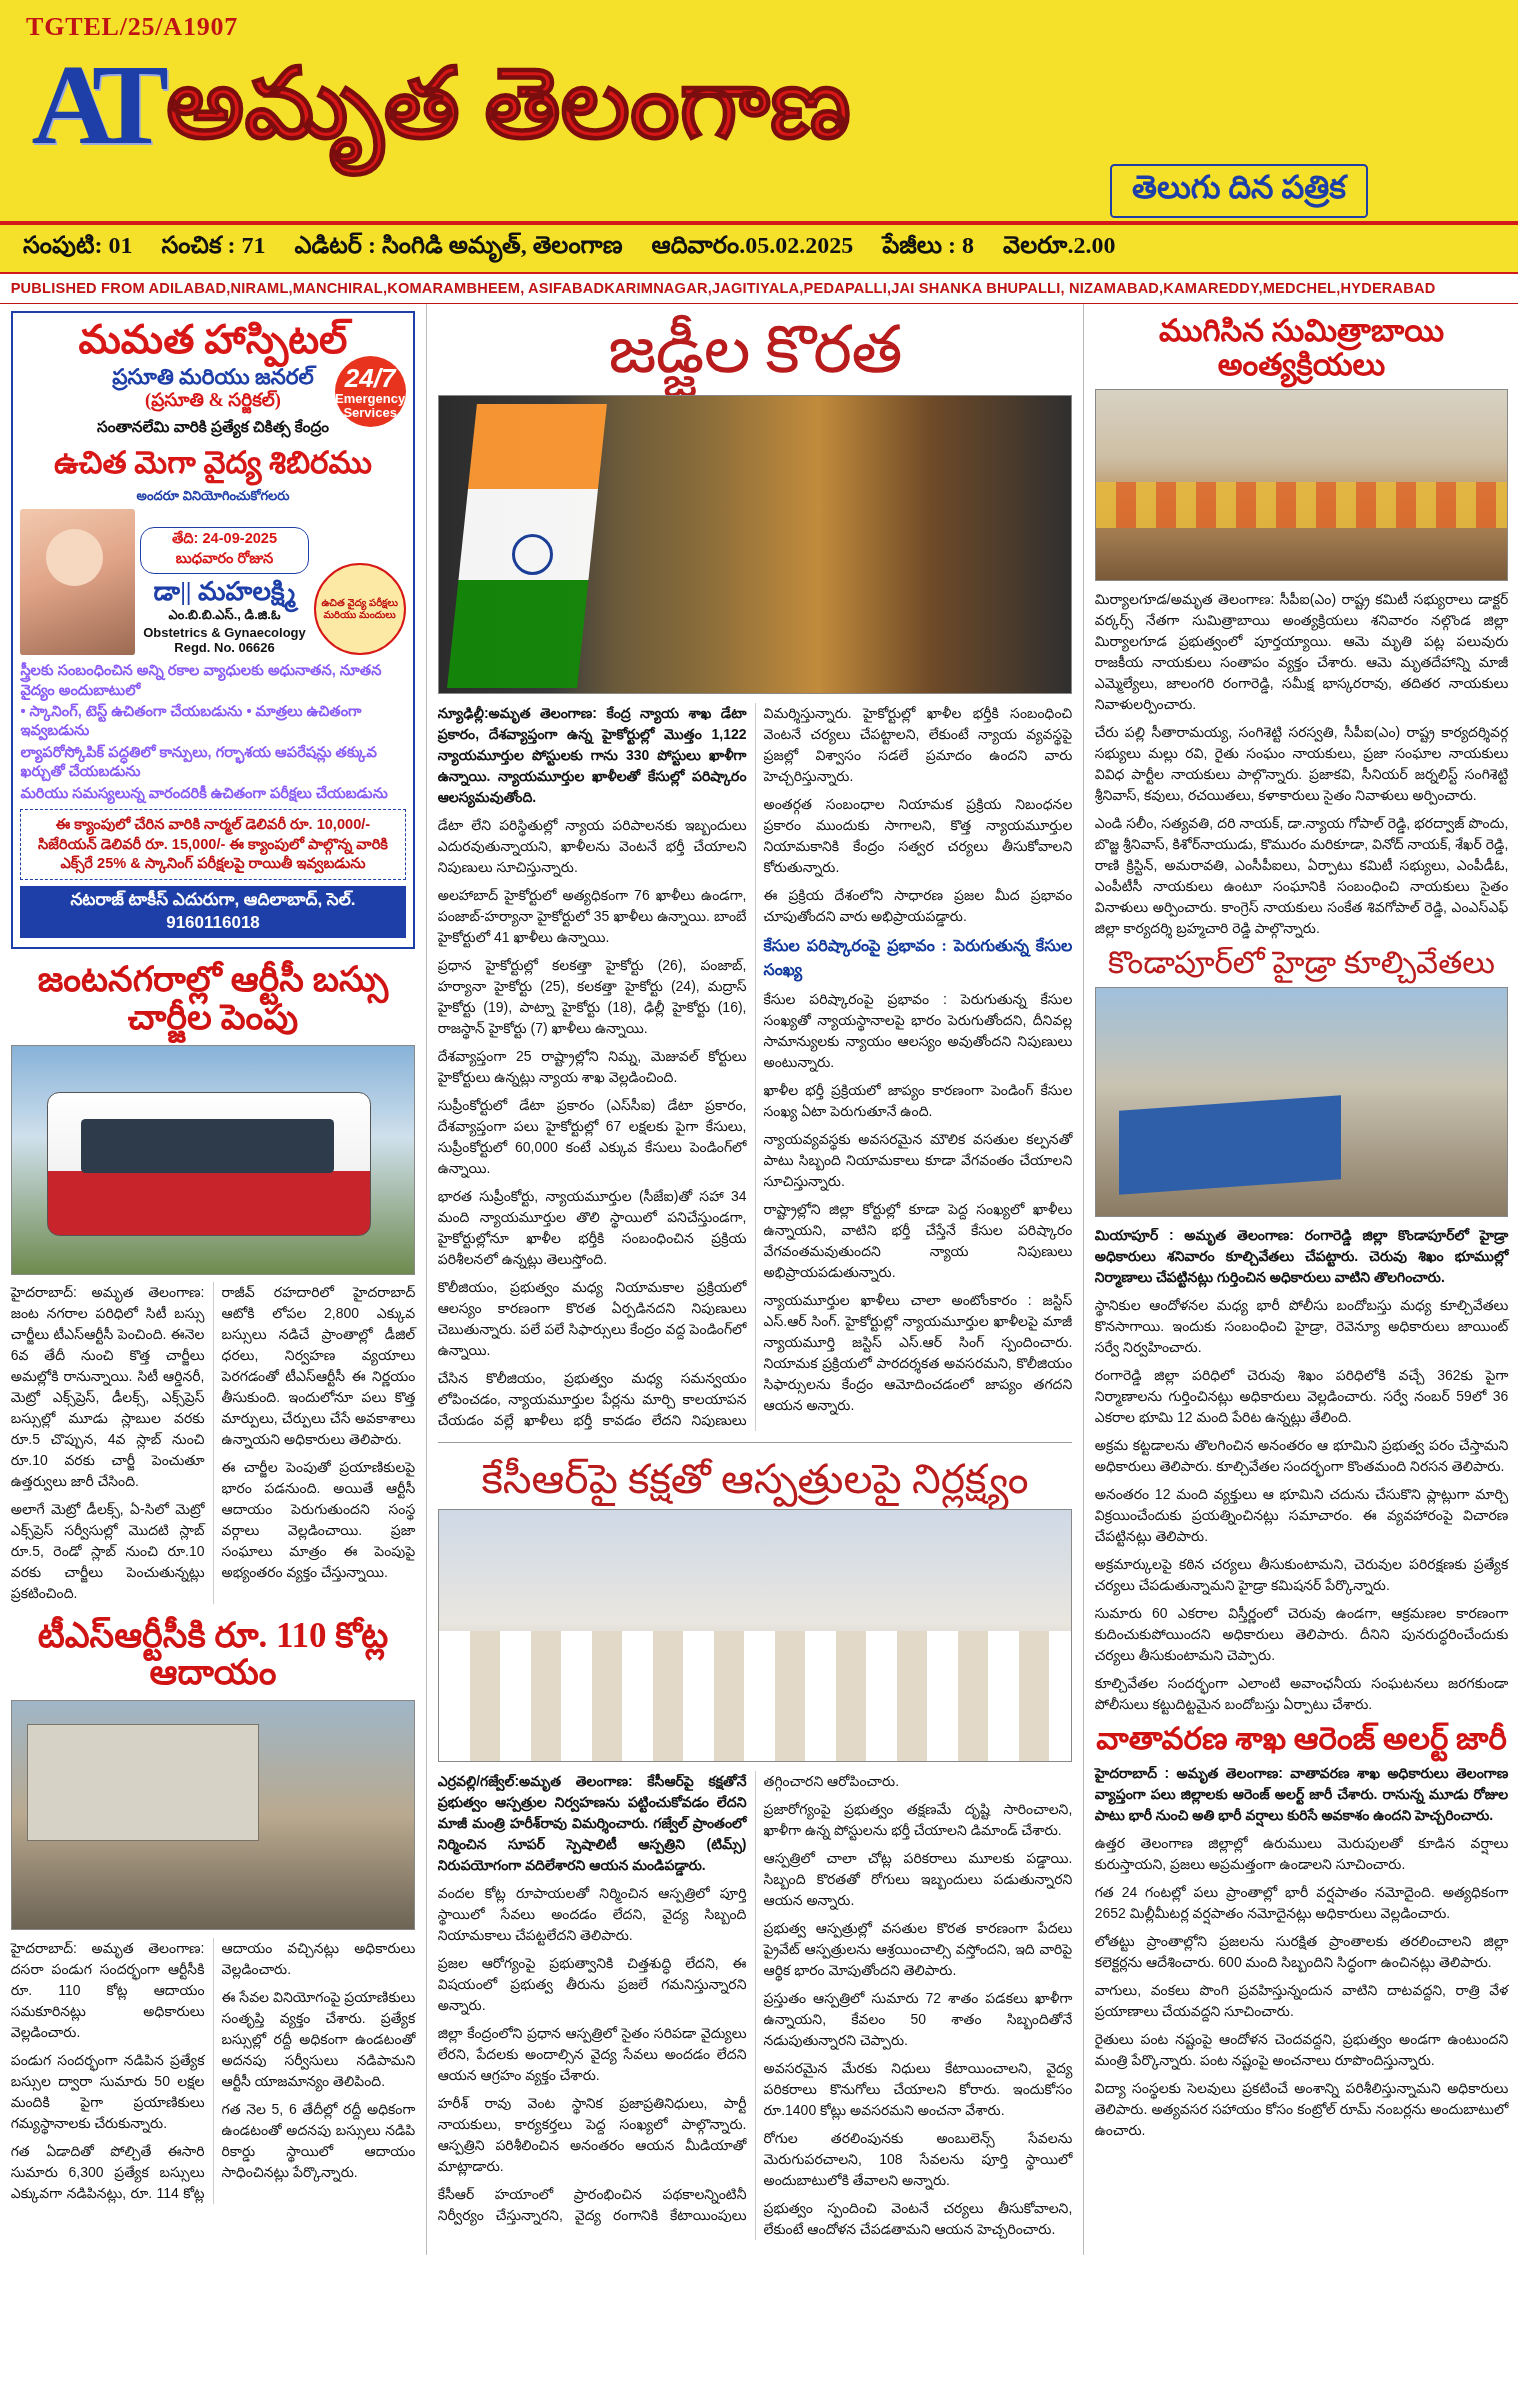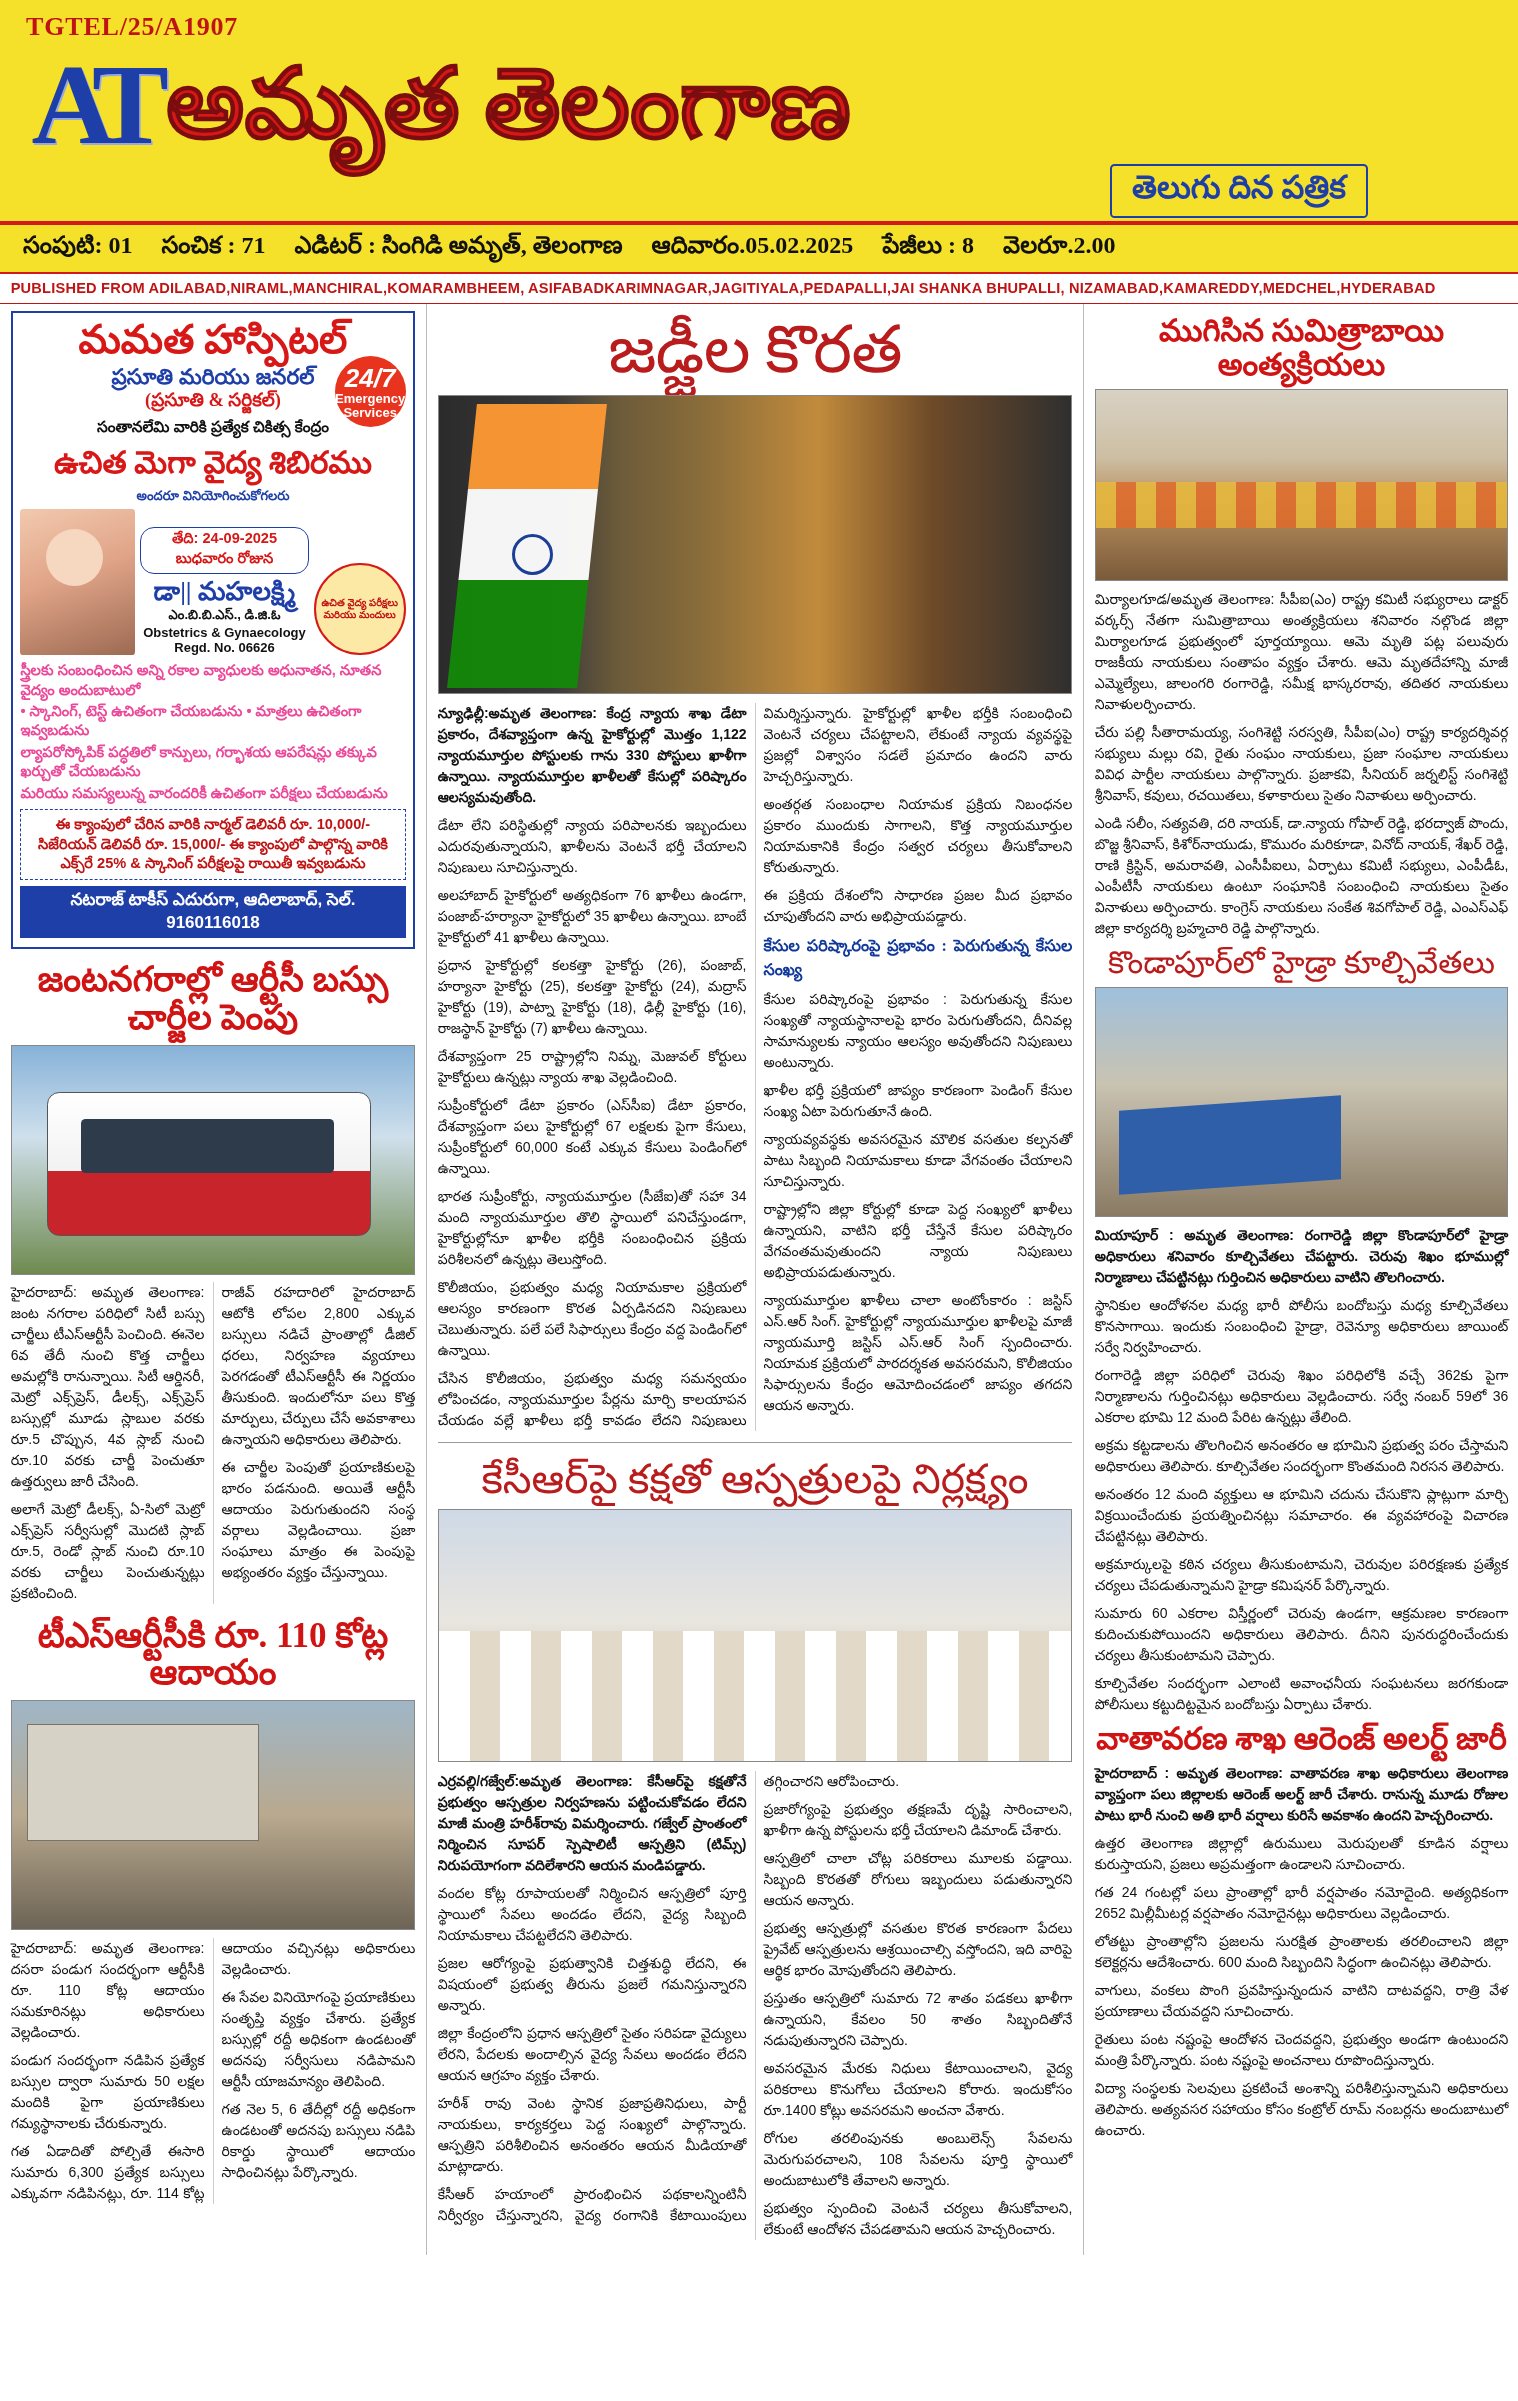--- a/index.html
+++ b/index.html
@@ -128,21 +128,21 @@
   }
   .ad-title{
     font-family:"Liberation Serif", serif;
     font-weight:bold;
     font-size:40px;
     color:#d81717;
     line-height:1.05;
   }
   .ad-sub1{
     color:#1f3fa8;font-weight:bold;font-size:21.5px;margin-top:3.1px;
-    font-family:Liberation Sans, sans-serif;line-height:1.2;
+    font-family:Liberation Serif, serif;line-height:1.2;
   }
   .ad-sub2{color:#d81717;font-weight:bold;font-size:18.4px;font-family:"Liberation Serif", serif;}
   .ad-sub3{color:#111;font-size:15.3px;font-weight:bold;margin-top:2.3px;}
   .ad-badge{
     position:absolute;right:7.7px;top:43px;
     width:71px;height:71px;border-radius:50%;
     background:#e8341f;color:#fff;
     display:flex;flex-direction:column;align-items:center;justify-content:center;
     font-size:13px;font-weight:bold;line-height:1.05;
   }
@@ -177,21 +177,21 @@
   .doc-name{font-family:"Liberation Serif", serif;font-weight:bold;font-size:26px;color:#1f3fa8;line-height:1.1;}
   .doc-qual{font-size:13px;color:#111;font-weight:bold;}
   .ad-stamp{
     width:92px;height:92px;border-radius:50%;
     background:#fde9a6;border:2.3px solid #d81717;
     display:flex;align-items:center;justify-content:center;text-align:center;
     font-size:10px;font-weight:bold;color:#c01414;line-height:1.15;padding:4.6px;box-sizing:border-box;
     flex:0 0 auto;
   }
   .ad-bullets{
-    margin-top:6.1px;text-align:left;font-size:14.6px;line-height:1.35;color:#ec4899;font-weight:bold;
+    margin-top:6.1px;text-align:left;font-size:14.6px;line-height:1.35;color:#8b5cf6;font-weight:bold;
   }
   .ad-bullets div{margin-bottom:1.5px;}
   .ad-offer{
     margin-top:6.1px;border:1.5px dashed #1f3fa8;padding:4.6px;font-size:14.6px;font-weight:bold;color:#c01414;line-height:1.35;
   }
   .ad-addr{
     margin-top:6.1px;background:#1f3fa8;color:#fff;font-weight:bold;font-size:17px;padding:4.6px 3.1px;
   }
 
   

